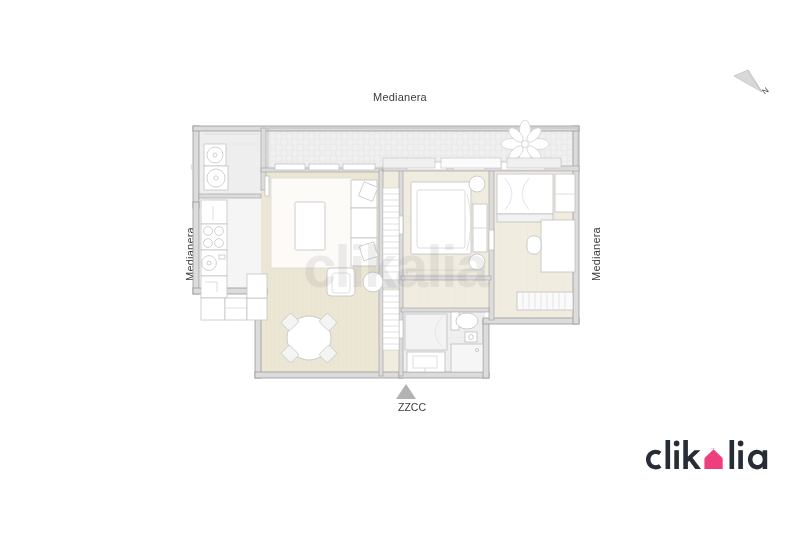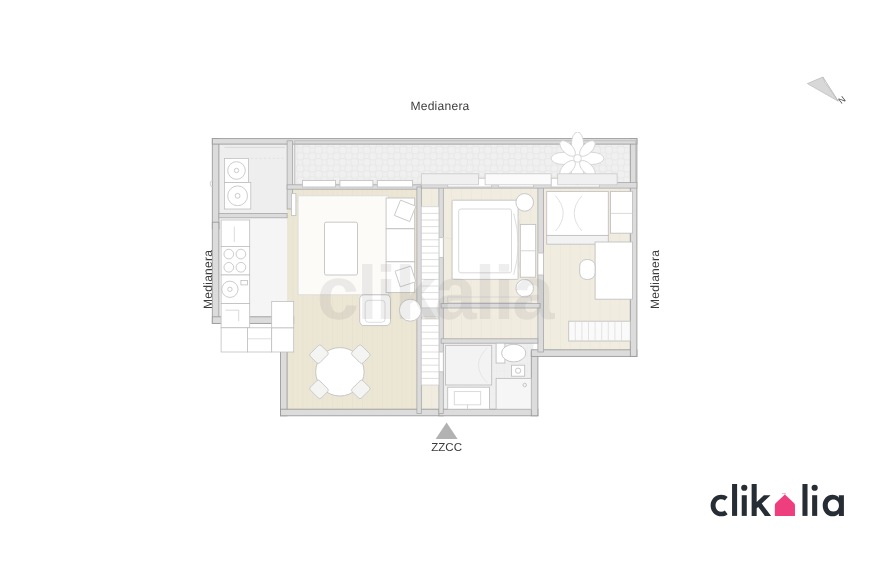--- a/index.html
+++ b/index.html
@@ -43,24 +43,23 @@
   }
   .label-right {
     left: 556px;
     top: 248px;
     width: 80px;
     text-align: center;
     transform: rotate(-90deg);
   }
   .label-zzcc {
     position: absolute;
-    left: 378px;
+    left: 398px;
     top: 401px;
     width: 56px;
-    text-align: center;
     font-size: 10.5px;
     color: #3c3c3c;
   }
 
   
   .entry-marker {
     position: absolute;
     left: 396px;
     top: 384px;
     width: 0; height: 0;
@@ -78,21 +77,21 @@
     height: 48px;
   }
 
   
   .watermark {
     position: absolute;
     left: 195px;
     top: 212px;
     width: 400px;
     height: 110px;
-    font-size: 69px;
+    font-size: 60px;
     font-weight: 700;
     letter-spacing: -2px;
     color: rgba(120,120,120,0.13);
     line-height: 110px;
     text-align: center;
     pointer-events: none;
     user-select: none;
     z-index: 40;
   }
 

